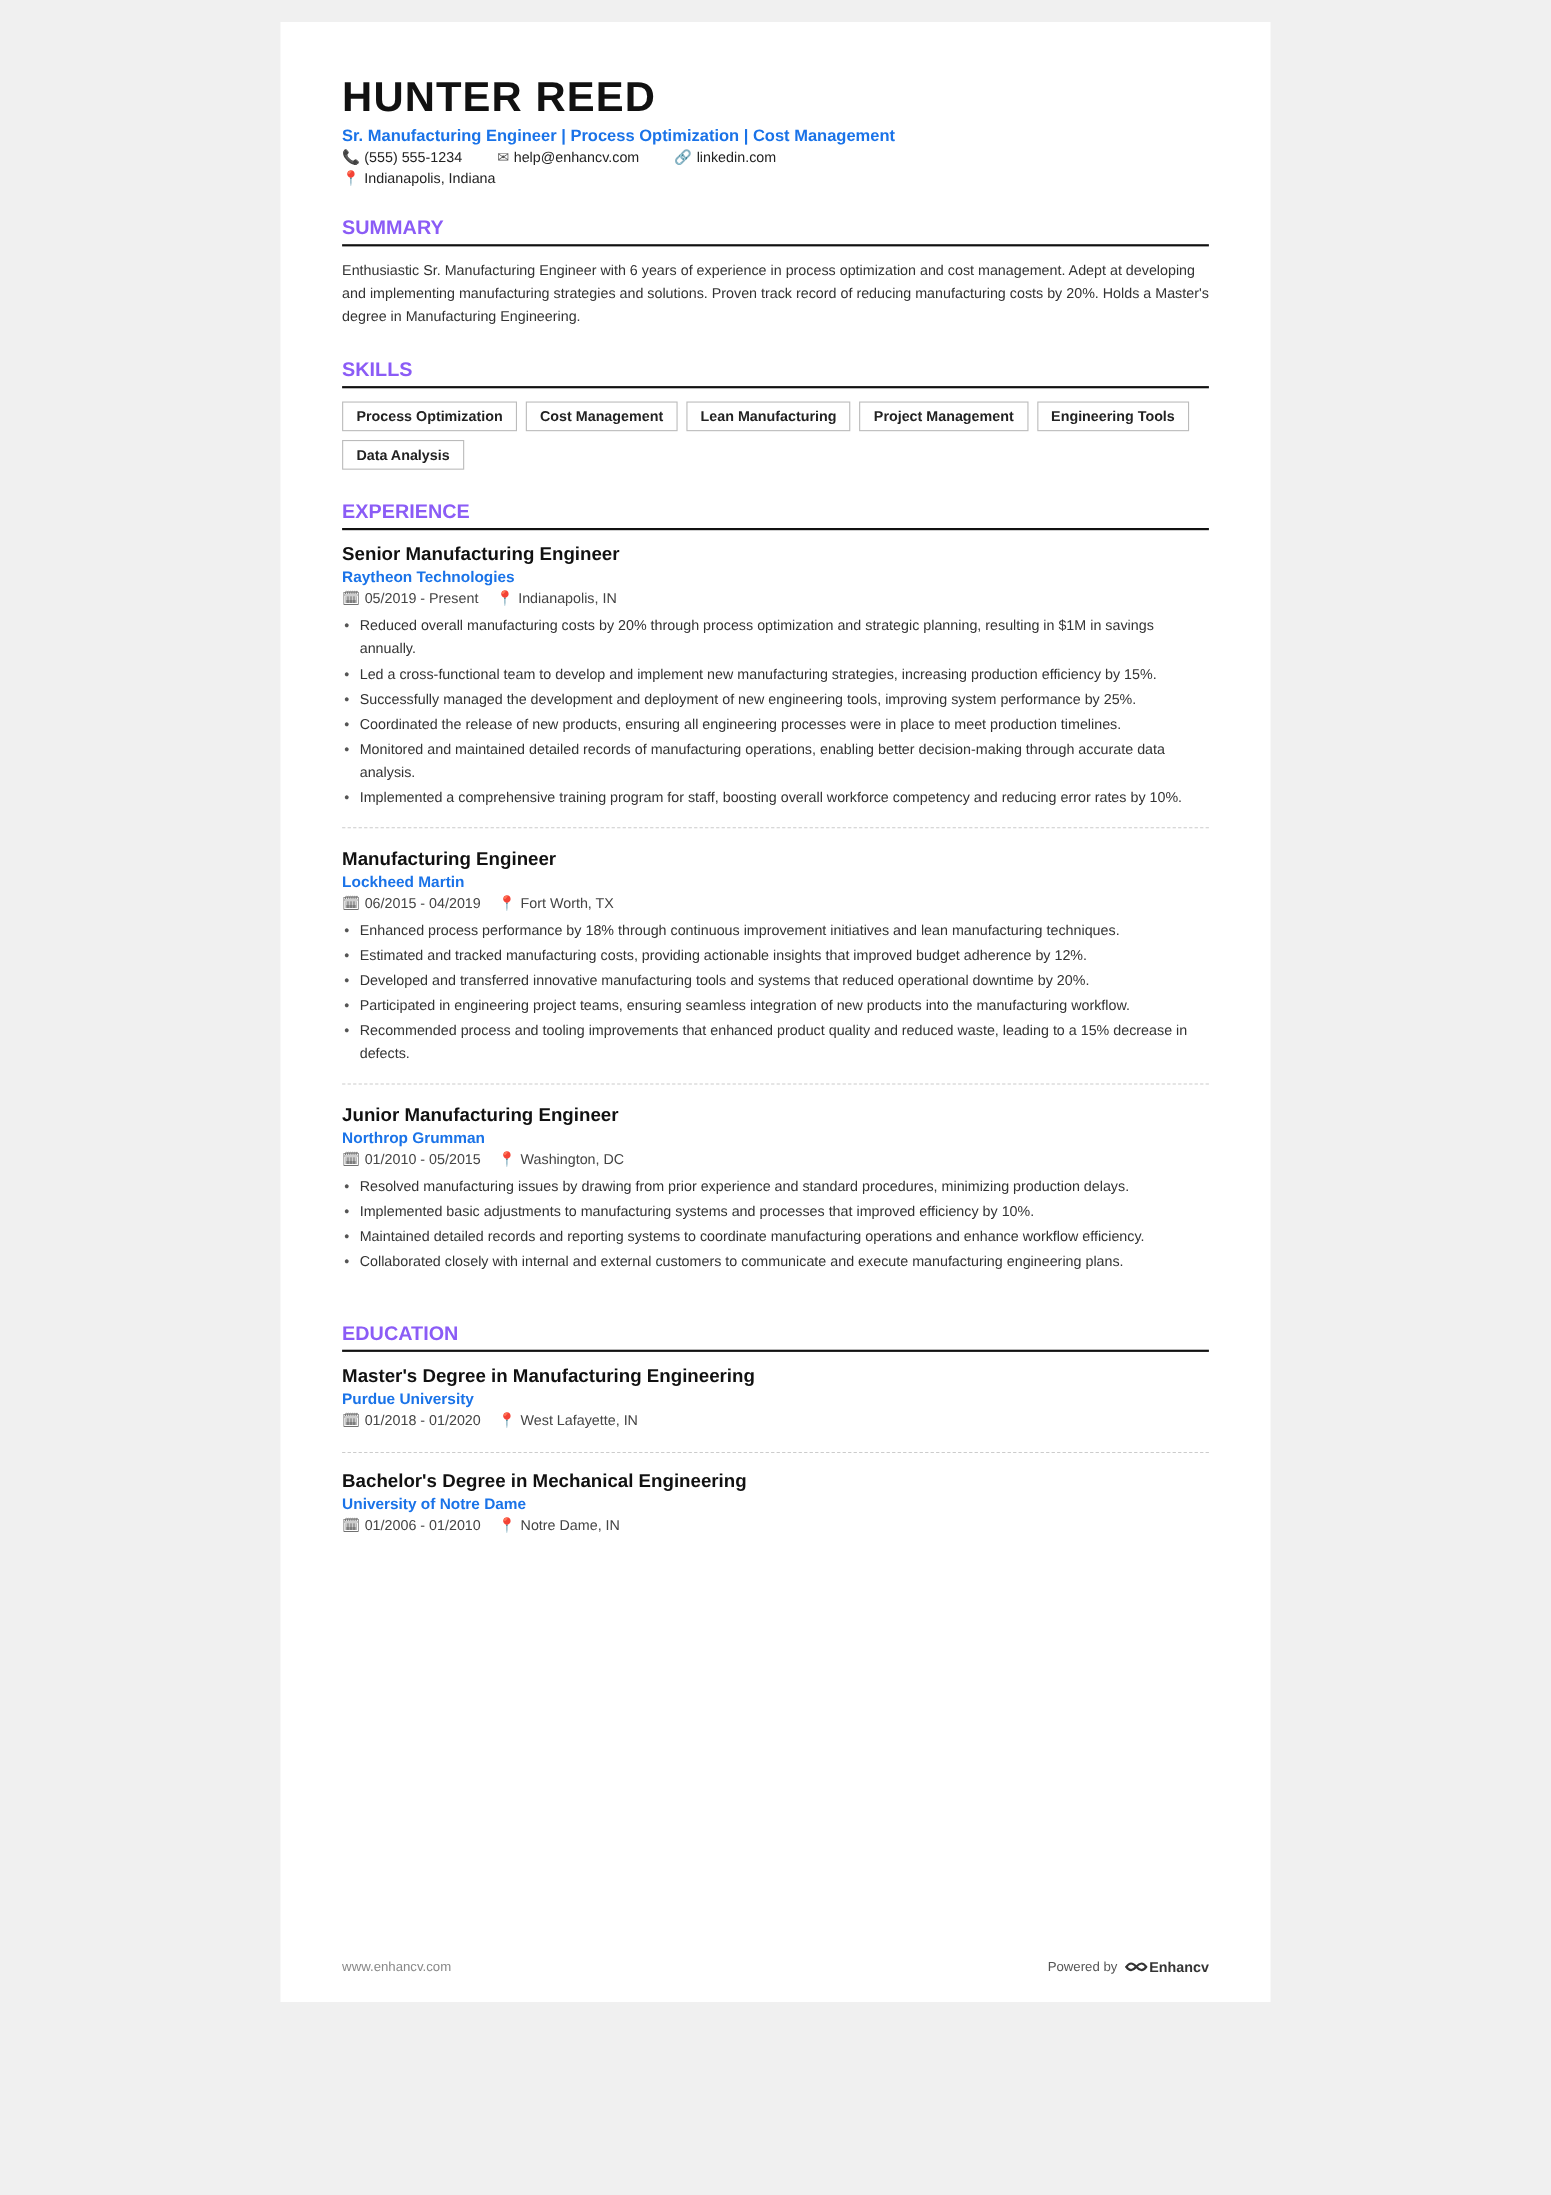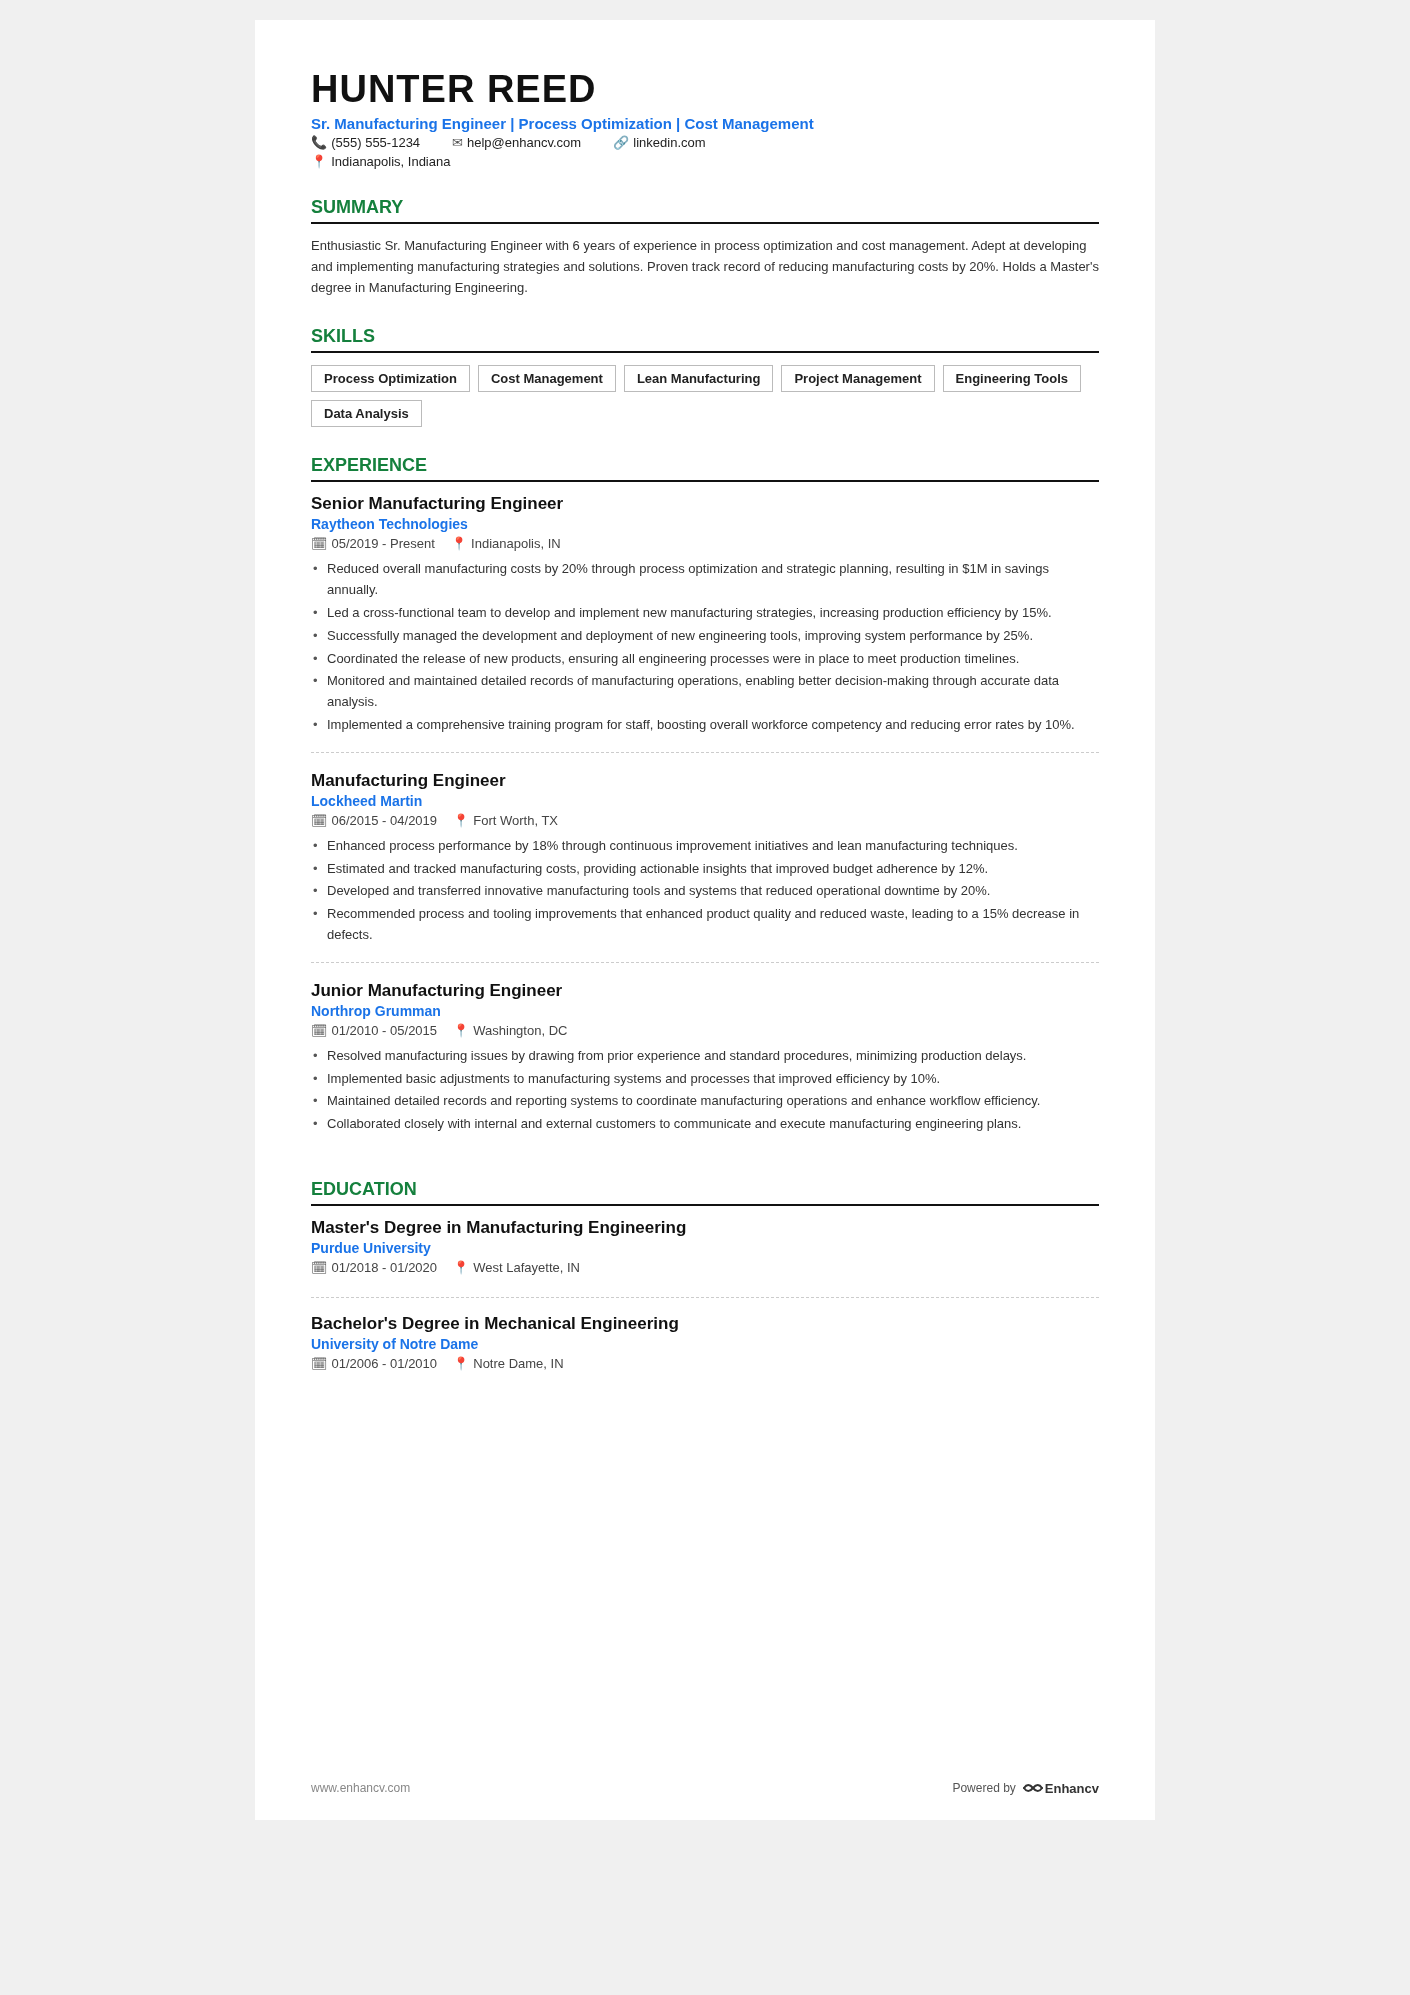--- a/index.html
+++ b/index.html
@@ -55,21 +55,21 @@
       align-items: center;
       gap: 4px;
       margin-top: 2px;
     }
     .section {
       margin-top: 28px;
     }
     .section-title {
       font-size: 18px;
       font-weight: 900;
-      color: #15803d;
+      color: #8b5cf6;
       text-transform: uppercase;
       border-bottom: 2px solid #111;
       padding-bottom: 4px;
       margin-bottom: 12px;
     }
     .summary-text {
       font-size: 13px;
       color: #333;
       line-height: 1.6;
     }
@@ -268,20 +268,21 @@
         </div>
         <div class="job-meta-item">
           <span>📍</span>
           <span>Fort Worth, TX</span>
         </div>
       </div>
       <ul class="bullet-list">
         <li>Enhanced process performance by 18% through continuous improvement initiatives and lean manufacturing techniques.</li>
             <li>Estimated and tracked manufacturing costs, providing actionable insights that improved budget adherence by 12%.</li>
             <li>Developed and transferred innovative manufacturing tools and systems that reduced operational downtime by 20%.</li>
+            <li>Participated in engineering project teams, ensuring seamless integration of new products into the manufacturing workflow.</li>
             <li>Recommended process and tooling improvements that enhanced product quality and reduced waste, leading to a 15% decrease in defects.</li>
       </ul>
     </div>
         <div class="experience-block">
       <div class="job-title">Junior Manufacturing Engineer</div>
       <div class="company-name">Northrop Grumman</div>
       <div class="job-meta">
         <div class="job-meta-item">
           <span>🗓</span>
           <span>01/2010 - 05/2015</span>

